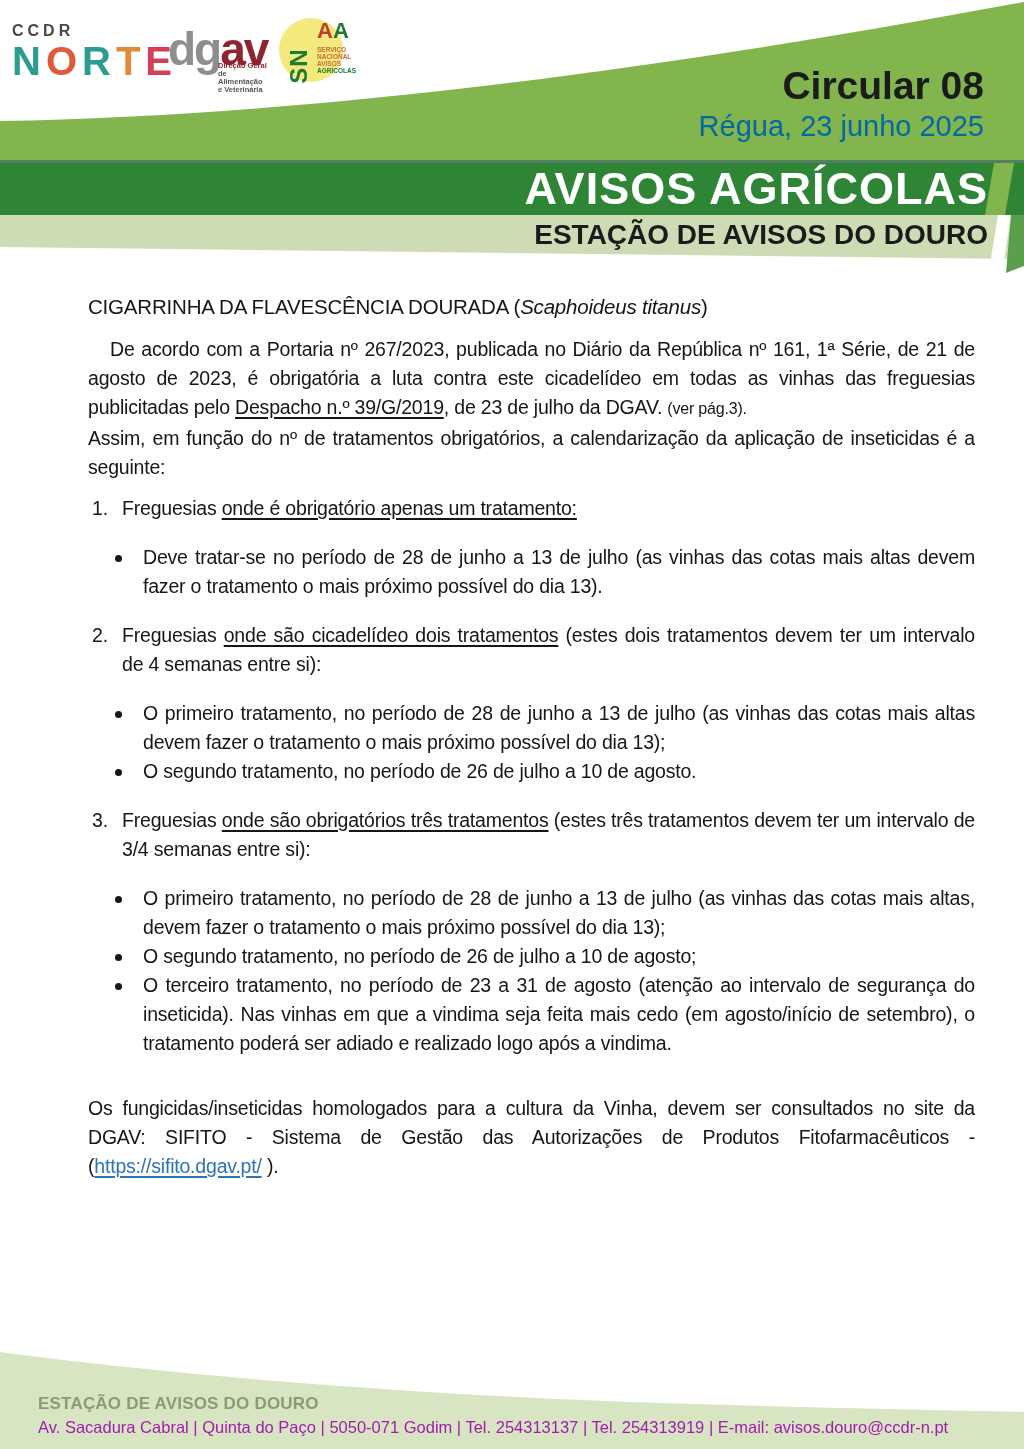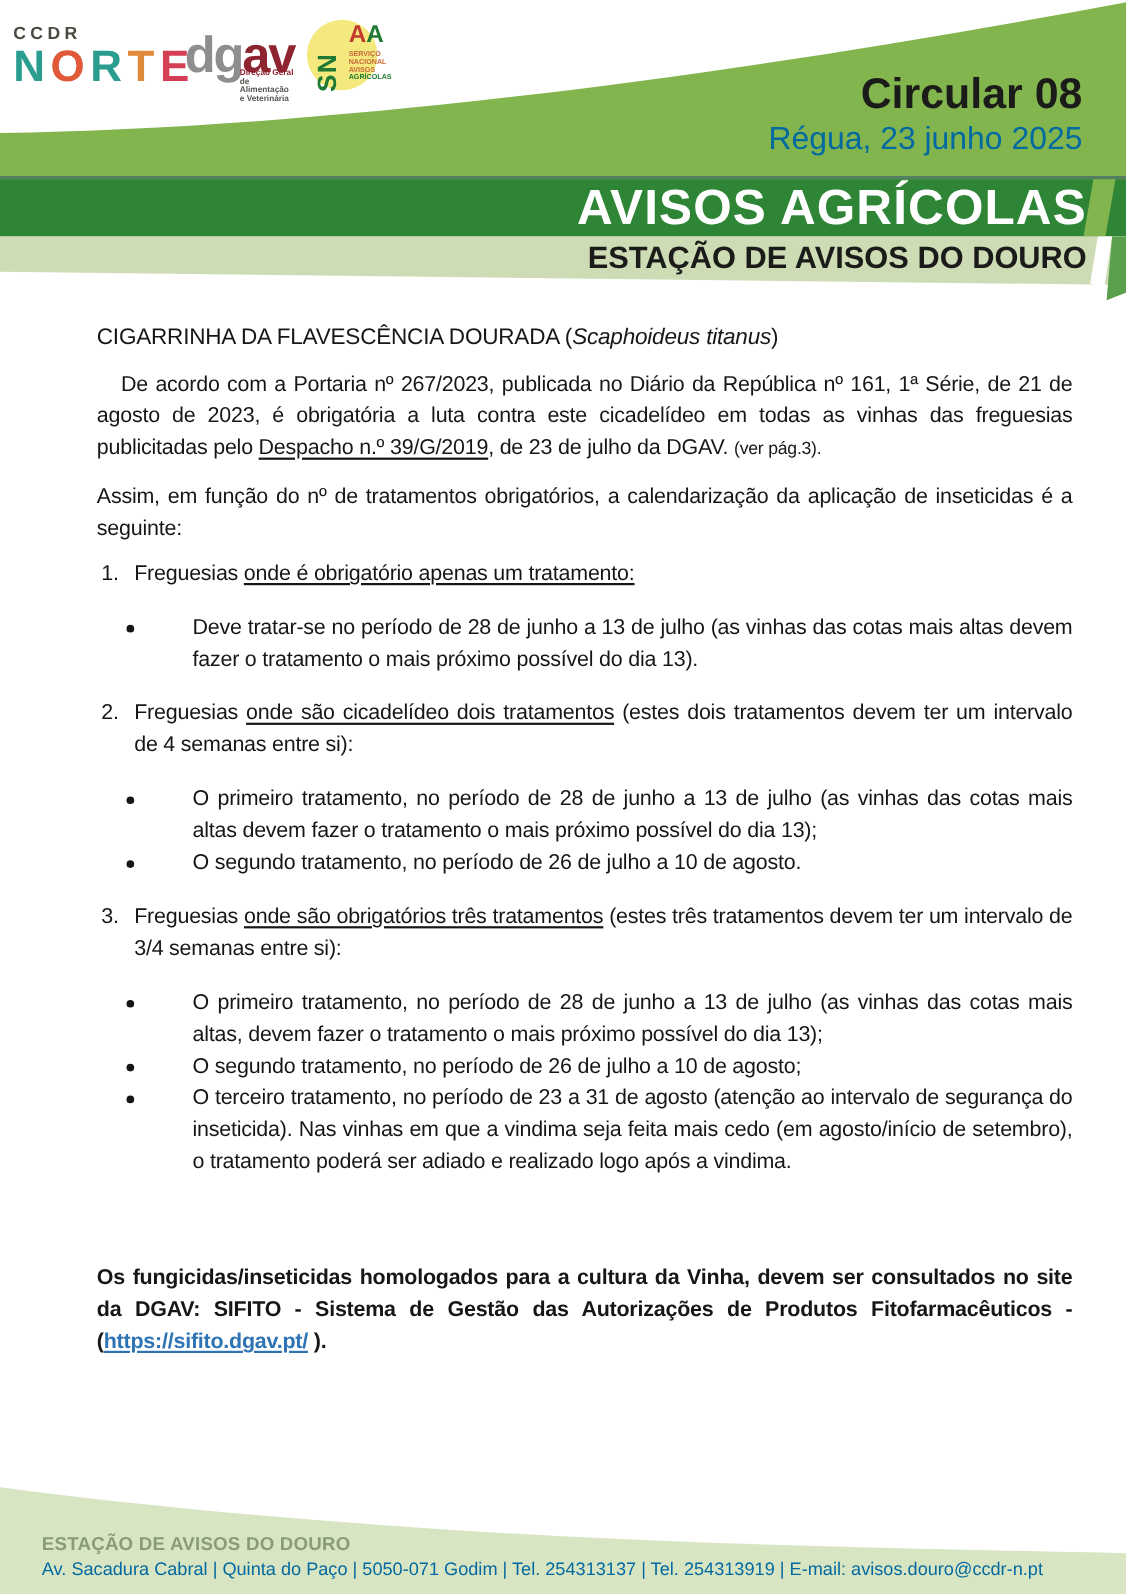--- a/index.html
+++ b/index.html
@@ -33,41 +33,41 @@
   .placedate{position:absolute;right:40px;top:110px;font-size:29px;font-weight:normal;color:#0369a1;}
   .banner-title{position:absolute;right:36px;top:162px;height:53px;line-height:53px;
                 font-size:45px;font-weight:bold;color:#ffffff;letter-spacing:1px;}
   .banner-sub{position:absolute;right:36px;top:217px;height:42px;line-height:36px;
               font-size:28px;font-weight:bold;color:#1b1b19;}
   
   .doc{position:absolute;top:0;left:0;right:0;padding:0 49px 0 88px;
        font-size:19.5px;line-height:29px;letter-spacing:-0.2px;text-align:justify;}
   .doc-title{margin-top:292px;font-size:20.5px;text-align:left;}
   .p1{margin-top:14px;text-indent:22px;}
-  .p2{margin-top:14px;}
+  .p2{margin-top:1px;}
   .small-note{font-size:16px;}
   .u{text-decoration:underline;text-decoration-thickness:1.5px;text-underline-offset:3px;}
   .it{font-style:italic;}
   .num-row{display:flex;margin-top:12px;padding-left:4px;}
   .num-row.mt{margin-top:20px;}
   .num{flex:none;width:30px;}
   .ntext{flex:1;text-align:justify;}
   .bullets{margin-top:20px;}
-  .b-row{display:flex;padding-left:25px;gap:32px;}
+  .b-row{display:flex;padding-left:25px;}
   .dot{flex:none;width:30px;position:relative;}
   .dot::after{content:"";position:absolute;left:2px;top:12px;width:7px;height:7px;border-radius:50%;background:#161614;}
   .btext{flex:1;text-align:justify;}
-  .p3{margin-top:76px;font-weight:bold;}
+  .p3{margin-top:36px;}
   .p4{margin-top:64px;}
   a.doclink{color:#2e74b5;text-decoration:underline;text-decoration-thickness:1.5px;text-underline-offset:3px;}
   
   .footer{position:absolute;left:0;bottom:0;width:1024px;height:99px;}
   .footer svg{position:absolute;left:0;top:0;}
   .f-title{position:absolute;left:38px;top:44px;font-size:17px;font-weight:bold;color:#879c77;letter-spacing:0.2px;}
-  .f-addr{position:absolute;left:38px;top:68px;font-size:16.5px;color:#0369a1;text-align:right;}
+  .f-addr{position:absolute;left:38px;top:68px;font-size:16.5px;color:#a21caf;text-align:right;}
 </style>
 </head>
 <body>
 
 <div class="page">
 
   <svg class="hdr-svg" width="1024" height="280" viewBox="0 0 1024 280">
     <path d="M0,121 C300,116 650,72 1024,2 L1024,166 L0,166 Z" fill="#82b54e"></path>
     <rect x="0" y="160" width="1024" height="3" fill="#557f63"></rect>
     <rect x="0" y="163" width="1024" height="52" fill="#2f8536"></rect>

